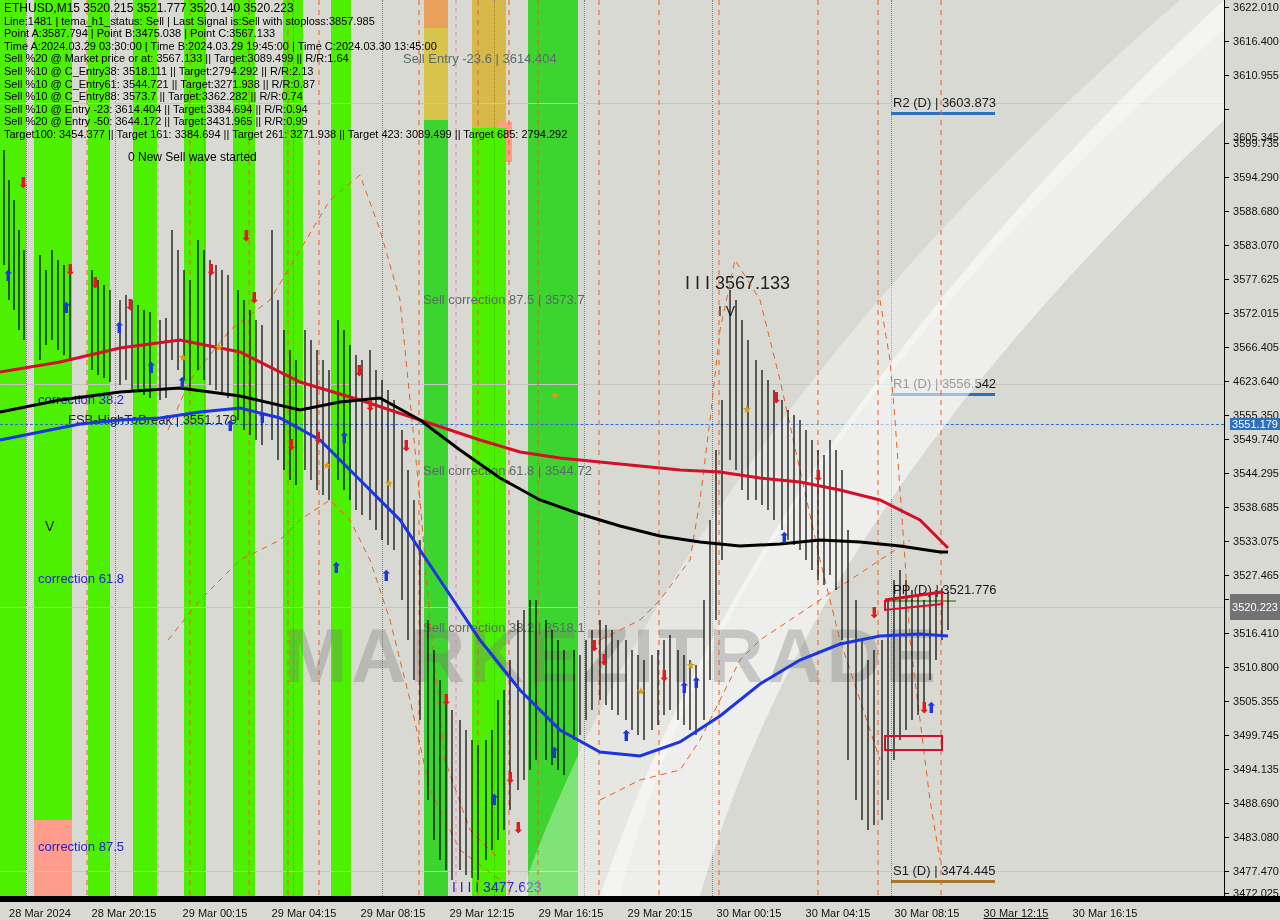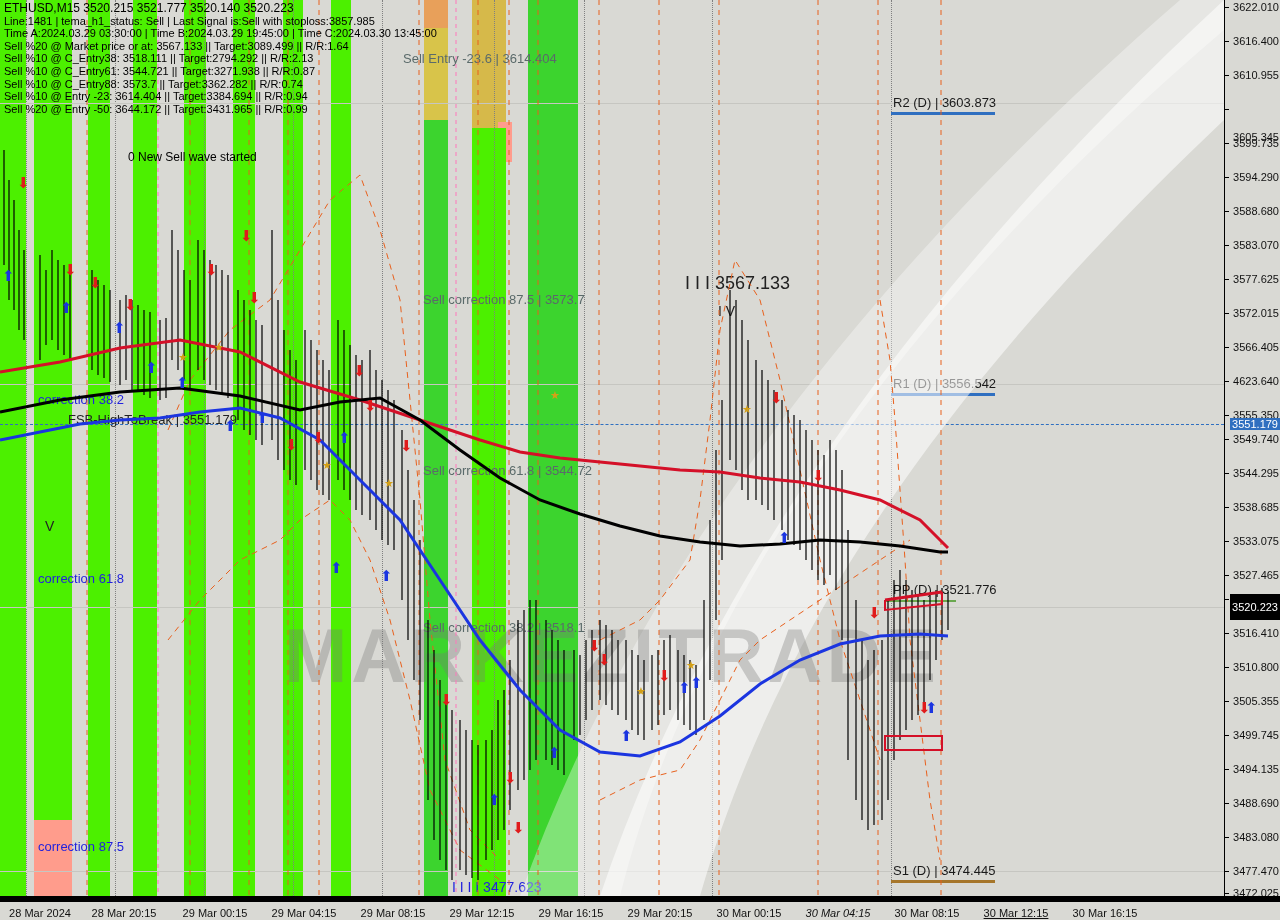--- a/index.html
+++ b/index.html
@@ -43,21 +43,21 @@
   
   #hdr{position:absolute;left:4px;top:2px;font-size:11px;line-height:12.6px;color:#000;white-space:nowrap;z-index:40;}
   #hdr .ln{height:12.6px;}
   #symline{font-size:12px;}
   #wave-msg{position:absolute;left:128px;top:150px;font-size:12px;color:#000;white-space:nowrap;z-index:40;}
 
   
   .ytick{position:absolute;right:2px;font-size:11px;color:#111;text-align:right;white-space:nowrap;transform:translateY(-50%);}
   .ytickmark{position:absolute;left:0;width:4px;height:0;border-top:1px solid #000;}
   .ylabel-hl{position:absolute;right:1px;font-size:11px;color:#fff;background:#2f6fc0;padding:0 2px;transform:translateY(-50%);white-space:nowrap;}
-  .ylabel-blk{position:absolute;right:1px;font-size:11px;color:#fff;background:#000000;padding:7px 2px;transform:translateY(-50%);white-space:nowrap;}
+  .ylabel-blk{position:absolute;right:1px;font-size:11px;color:#fff;background:#737373;padding:7px 2px;transform:translateY(-50%);white-space:nowrap;}
   .xtick{position:absolute;top:5px;font-size:11px;color:#111;white-space:nowrap;transform:translateX(-50%);}
 
   
   #watermark{position:absolute;left:0;top:612px;width:1224px;text-align:center;font-size:76px;font-weight:bold;letter-spacing:4px;color:rgba(120,120,120,.34);pointer-events:none;z-index:5;}
 
   
   .arrow{position:absolute;font-size:15px;line-height:1;z-index:12;}
   .arrow.dn{color:#e01b1b;}
   .arrow.up{color:#1b35e0;}
   .star{position:absolute;color:#d4a017;font-size:11px;line-height:1;z-index:12;}
@@ -266,27 +266,29 @@
     <div class="annot blue" style="left:38px;top:571px;">correction 61.8</div>
     <div class="annot blue" style="left:38px;top:839px;">correction 87.5</div>
     <div class="annot dark" style="left:685px;top:273px;font-size:18px;">I I I 3567.133</div>
     <div class="annot dark" style="left:718px;top:303px;font-size:14px;">I V</div>
     <div class="annot dark" style="left:45px;top:518px;font-size:14px;">V</div>
     <div class="annot blue" style="left:452px;top:879px;font-size:14px;">I I I I 3477.623</div>
 
     <div id="hdr">
       <div class="ln" id="symline">ETHUSD,M15  3520.215 3521.777 3520.140 3520.223</div>
       <div class="ln">Line:1481 |  tema_h1_status: Sell | Last Signal is:Sell with stoploss:3857.985</div>
+      <div class="ln">Point A:3587.794 | Point B:3475.038 | Point C:3567.133</div>
       <div class="ln">Time A:2024.03.29 03:30:00 |  Time B:2024.03.29 19:45:00 | Time C:2024.03.30 13:45:00</div>
       <div class="ln">Sell %20 @ Market price or at: 3567.133 || Target:3089.499 || R/R:1.64</div>
       <div class="ln">Sell %10 @ C_Entry38: 3518.111 || Target:2794.292 || R/R:2.13</div>
       <div class="ln">Sell %10 @ C_Entry61: 3544.721 || Target:3271.938 || R/R:0.87</div>
       <div class="ln">Sell %10 @ C_Entry88: 3573.7 || Target:3362.282 || R/R:0.74</div>
       <div class="ln">Sell %10 @ Entry -23: 3614.404 || Target:3384.694 || R/R:0.94</div>
       <div class="ln">Sell %20 @ Entry -50: 3644.172 || Target:3431.965 || R/R:0.99</div>
+      <div class="ln">Target100: 3454.377 || Target 161: 3384.694 || Target 261: 3271.938 || Target 423: 3089.499 || Target 685: 2794.292</div>
     </div>
     <div id="wave-msg">0 New Sell wave started</div>
 
   </div>
 
   <div id="price-axis">
     <div class="ytickmark" style="top:7px;"></div>
       <div class="ytick" style="top:7px;">3622.010</div>
     <div class="ytickmark" style="top:41px;"></div>
       <div class="ytick" style="top:41px;">3616.400</div>
@@ -350,19 +352,19 @@
   <div id="time-axis">
     <div class="xtick" style="left:40px;">28 Mar 2024</div>
     <div class="xtick" style="left:124px;">28 Mar 20:15</div>
     <div class="xtick" style="left:215px;">29 Mar 00:15</div>
     <div class="xtick" style="left:304px;">29 Mar 04:15</div>
     <div class="xtick" style="left:393px;">29 Mar 08:15</div>
     <div class="xtick" style="left:482px;">29 Mar 12:15</div>
     <div class="xtick" style="left:571px;">29 Mar 16:15</div>
     <div class="xtick" style="left:660px;">29 Mar 20:15</div>
     <div class="xtick" style="left:749px;">30 Mar 00:15</div>
-    <div class="xtick" style="left:838px;font-style:italic;">30 Mar 04:15</div>
+    <div class="xtick" style="left:838px;">30 Mar 04:15</div>
     <div class="xtick" style="left:927px;">30 Mar 08:15</div>
     <div class="xtick" style="left:1016px;text-decoration:underline;">30 Mar 12:15</div>
     <div class="xtick" style="left:1105px;">30 Mar 16:15</div>
   </div>
 
 </div>
 
 </body></html>

